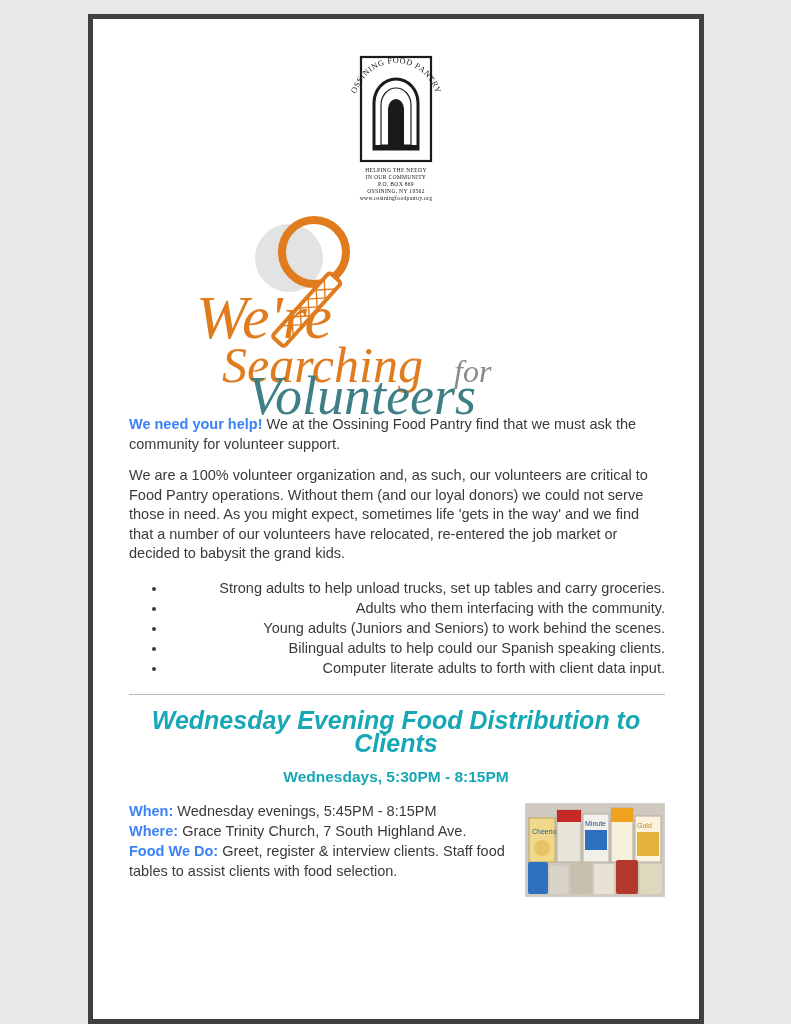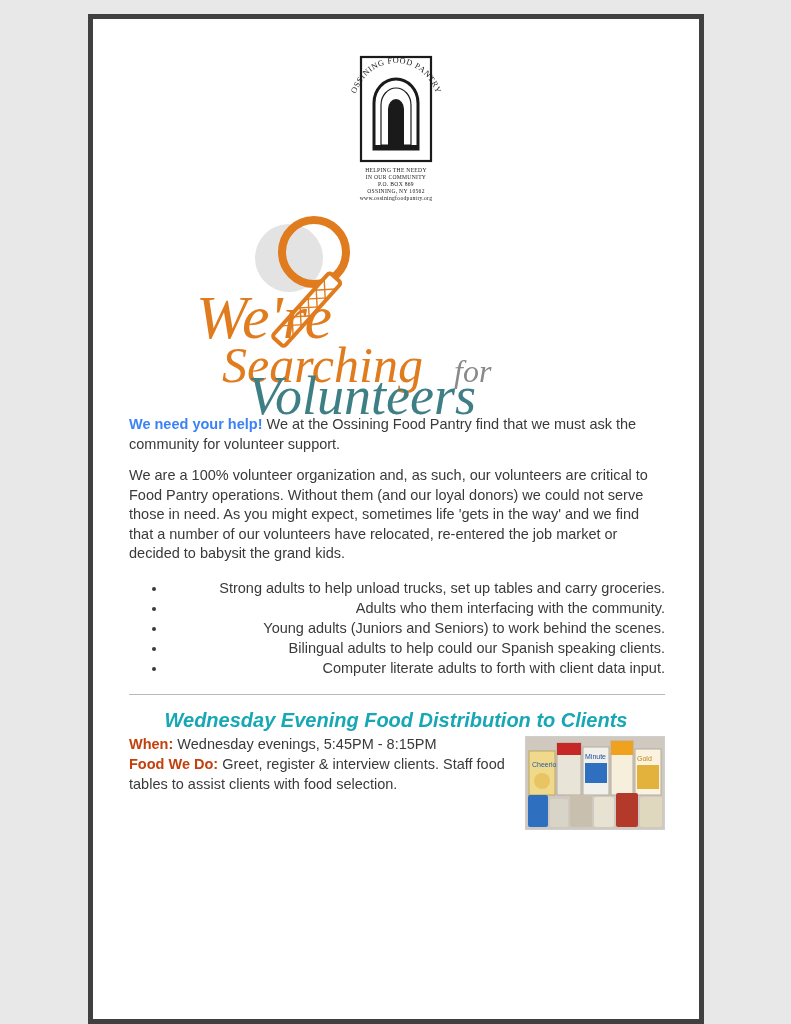--- a/index.html
+++ b/index.html
@@ -87,23 +87,23 @@
     border-top: 1px solid #b9b9b9;
     margin: 16px 16px 14px 18px;
   }
 
   
   .section-head {
     text-align: center;
     color: #18a7b5;
     font-style: italic;
     font-weight: bold;
-    font-size: 20px;
+    font-size: 25px;
     line-height: 23px;
-    margin-bottom: 2px;
+    margin-bottom: 12px;
   }
   .section-sub {
     text-align: center;
     color: #18a7b5;
     font-weight: bold;
     font-size: 15.5px;
     line-height: 20px;
     margin-bottom: 14px;
   }
 
@@ -119,21 +119,21 @@
     float: right;
     width: 140px;
     height: 94px;
     margin: 2px 0 4px 12px;
     border: 1px solid #cfcfcf;
     box-sizing: border-box;
     overflow: hidden;
     background: #d8d4cc;
   }
   .details .line { margin: 0; }
-  .details b { font-weight: bold; color: #c2410c; }
+  .details b { font-weight: bold; color: #3b82f6; }
 </style>
 </head>
 <body>
 
 <div class="page-frame">
   <div class="inner">
 
     <div class="logo-wrap">
       <div class="logo">
         <svg width="104" height="122" viewBox="0 0 104 122">
@@ -207,20 +207,21 @@
         <li>Adults who them interfacing with the community.</li>
         <li>Young adults (Juniors and Seniors) to work behind the scenes.</li>
         <li>Bilingual adults to help could our Spanish speaking clients.</li>
         <li>Computer literate adults to forth with client data input.</li>
       </ul>
     </div>
 
     <hr class="divider">
 
     <div class="section-head">Wednesday Evening Food Distribution to Clients</div>
+    <div class="section-sub">Wednesdays, 5:30PM - 8:15PM</div>
 
     <div class="details">
       <div class="photo">
         <svg width="138" height="92" viewBox="0 0 138 92">
           <rect width="138" height="92" fill="#cfc9bf"></rect>
 
           <rect x="3" y="14" width="26" height="44" fill="#f0d98a" stroke="#b9a766"></rect>
           <text x="6" y="30" font-family="'Liberation Sans',sans-serif" font-size="7" fill="#2a5aa8">Cheerios</text>
           <circle cx="16" cy="44" r="8" fill="#e8c463"></circle>
           <rect x="31" y="6" width="24" height="52" fill="#e9e4d8" stroke="#b3ada0"></rect>
@@ -239,19 +240,22 @@
           <rect x="44" y="58" width="22" height="32" rx="2" fill="#c9bfae"></rect>
           <rect x="68" y="60" width="20" height="30" rx="2" fill="#e8e2d2"></rect>
           <rect x="90" y="56" width="22" height="34" rx="2" fill="#b33a2b"></rect>
           <rect x="114" y="60" width="22" height="30" rx="2" fill="#e0d7bf"></rect>
         </svg>
       </div>
       <p class="line">
         <b>When:</b><span> Wednesday evenings, 5:45PM - 8:15PM</span>
       </p>
       <p class="line">
+        <b>Where:</b><span> Grace Trinity Church, 7 South Highland Ave.</span>
+      </p>
+      <p class="line">
         <b>Food We Do:</b><span> Greet, register &amp; interview clients. Staff food tables to assist clients with food selection.</span>
       </p>
 
     </div>
 
   </div>
 </div>
 
 </body></html>

